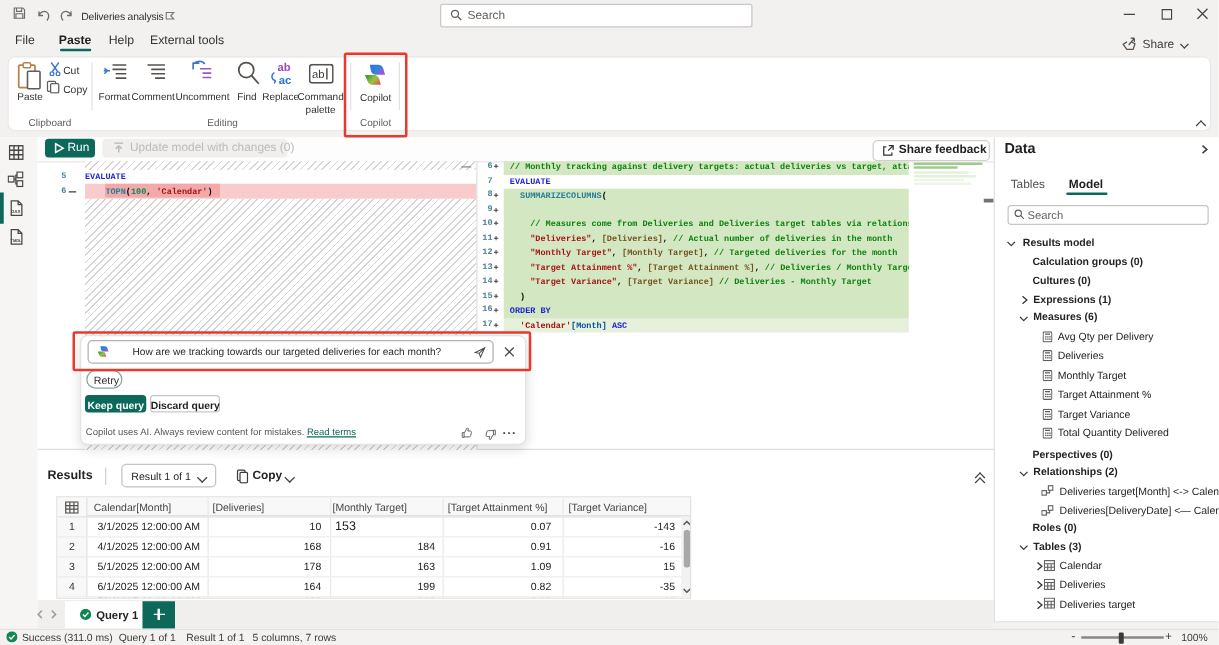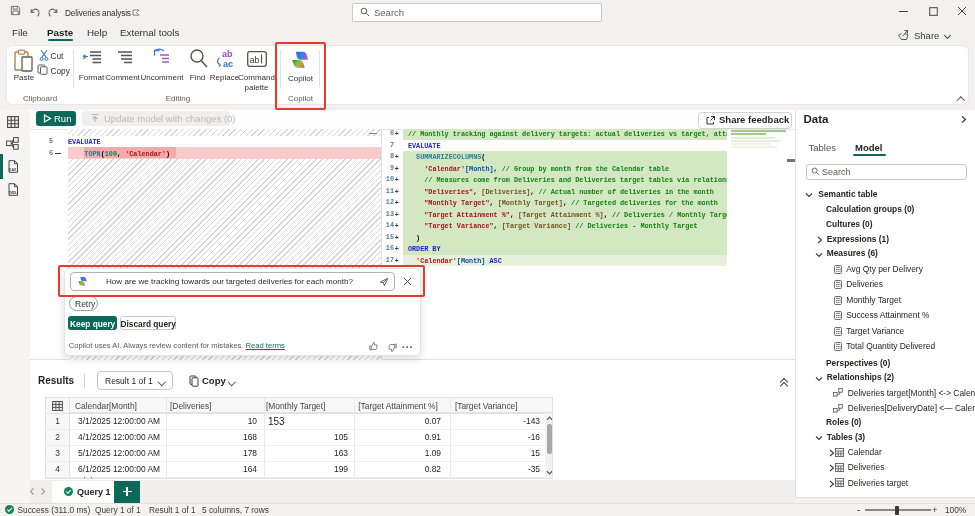--- a/index.html
+++ b/index.html
@@ -211,21 +211,20 @@
 <div class="gut a" style="left:376px;top:221.2px;width:18px">14</div>
 <div class="gut a" style="left:376px;top:232.7px;width:18px">15</div>
 <div class="gut a" style="left:376px;top:244.2px;width:18px">16</div>
 <div class="gut a" style="left:376px;top:255.7px;width:18px">17</div>
 <div class="mono a" style="left:394.8px;top:129.2px;color:#3c3c3c">+<br>&nbsp;<br>+<br>+<br>+<br>+<br>+<br>+<br>+<br>+<br>+<br>+</div>
 
 <div class="a" style="left:403px;top:128.4px;width:324px;height:138px;overflow:hidden">
 <div class="mono" style="position:absolute;left:4.9px;top:0.8px"><span class="c">// Monthly tracking against delivery targets: actual deliveries vs target, attainment and variance</span></div>
 <div class="mono" style="position:absolute;left:4.9px;top:12.3px"><span class="k">EVALUATE</span></div>
 <div class="mono" style="position:absolute;left:4.9px;top:23.8px">  <span class="f">SUMMARIZECOLUMNS</span>(</div>
-<div class="mono" style="position:absolute;left:4.9px;top:35.3px">    <span class="s">'Calendar'</span><span class="cl">[Month]</span>, <span class="c">// Group by month from the Calendar table</span></div>
 <div class="mono" style="position:absolute;left:4.9px;top:46.8px">    <span class="c">// Measures come from Deliveries and Deliveries target tables via relationships</span></div>
 <div class="mono" style="position:absolute;left:4.9px;top:58.3px">    <span class="s">"Deliveries"</span>, <span class="m">[Deliveries]</span>, <span class="c">// Actual number of deliveries in the month</span></div>
 <div class="mono" style="position:absolute;left:4.9px;top:69.8px">    <span class="s">"Monthly Target"</span>, <span class="m">[Monthly Target]</span>, <span class="c">// Targeted deliveries for the month</span></div>
 <div class="mono" style="position:absolute;left:4.9px;top:81.3px">    <span class="s">"Target Attainment %"</span>, <span class="m">[Target Attainment %]</span>, <span class="c">// Deliveries / Monthly Target ratio</span></div>
 <div class="mono" style="position:absolute;left:4.9px;top:92.8px">    <span class="s">"Target Variance"</span>, <span class="m">[Target Variance]</span> <span class="c">// Deliveries - Monthly Target</span></div>
 <div class="mono" style="position:absolute;left:4.9px;top:104.3px">  )</div>
 <div class="mono" style="position:absolute;left:4.9px;top:115.8px"><span class="k">ORDER BY</span></div>
 <div class="mono" style="position:absolute;left:4.9px;top:127.3px">  <span class="s">'Calendar'</span><span class="cl">[Month]</span> <span class="k">ASC</span></div>
 </div>
 
@@ -310,21 +309,21 @@
 <div class="tl" style="left:24px;top:33.5px;width:90px;text-align:right;font-size:8.4px;color:#222">4/1/2025 12:00:00 AM</div>
 <div class="tl" style="left:24px;top:49.5px;width:90px;text-align:right;font-size:8.4px;color:#222">5/1/2025 12:00:00 AM</div>
 <div class="tl" style="left:24px;top:65.5px;width:90px;text-align:right;font-size:8.4px;color:#222">6/1/2025 12:00:00 AM</div>
 <div class="tl" style="left:24px;top:77.5px;width:90px;text-align:right;font-size:8.4px;color:#222">7/1/2025 12:00:00 AM</div>
 <div class="tl" style="left:130px;top:17.5px;width:81px;text-align:right;font-size:8.4px;color:#222">10</div>
 <div class="tl" style="left:130px;top:33.5px;width:81px;text-align:right;font-size:8.4px;color:#222">168</div>
 <div class="tl" style="left:130px;top:49.5px;width:81px;text-align:right;font-size:8.4px;color:#222">178</div>
 <div class="tl" style="left:130px;top:65.5px;width:81px;text-align:right;font-size:8.4px;color:#222">164</div>
 <div class="tl" style="left:130px;top:77.5px;width:81px;text-align:right;font-size:8.4px;color:#222">163</div>
 <div class="tl" style="left:222px;top:17.5px;width:80px;text-align:left;font-size:10px;color:#222">153</div>
-<div class="tl" style="left:222px;top:33.5px;width:80px;text-align:right;font-size:8.4px;color:#222">105</div>
+<div class="tl" style="left:222px;top:33.5px;width:80px;text-align:right;font-size:8.4px;color:#222">184</div>
 <div class="tl" style="left:222px;top:49.5px;width:80px;text-align:right;font-size:8.4px;color:#222">163</div>
 <div class="tl" style="left:222px;top:65.5px;width:80px;text-align:right;font-size:8.4px;color:#222">199</div>
 <div class="tl" style="left:222px;top:77.5px;width:80px;text-align:right;font-size:8.4px;color:#222">186</div>
 <div class="tl" style="left:313px;top:17.5px;width:82px;text-align:right;font-size:8.4px;color:#222">0.07</div>
 <div class="tl" style="left:313px;top:33.5px;width:82px;text-align:right;font-size:8.4px;color:#222">0.91</div>
 <div class="tl" style="left:313px;top:49.5px;width:82px;text-align:right;font-size:8.4px;color:#222">1.09</div>
 <div class="tl" style="left:313px;top:65.5px;width:82px;text-align:right;font-size:8.4px;color:#222">0.82</div>
 <div class="tl" style="left:313px;top:77.5px;width:82px;text-align:right;font-size:8.4px;color:#222">0.88</div>
 <div class="tl" style="left:409px;top:17.5px;width:85px;text-align:right;font-size:8.4px;color:#222">-143</div>
 <div class="tl" style="left:409px;top:33.5px;width:85px;text-align:right;font-size:8.4px;color:#222">-16</div>
@@ -386,35 +385,35 @@
 <div class="a" style="left:806px;top:163.5px;width:161px;height:16px;background:#fff;border:1px solid #c8c6c4;border-radius:3px;box-sizing:border-box"></div>
 <svg class="a" style="left:810.5px;top:167px" width="9" height="9" viewBox="0 0 10 10">
     <circle cx="4" cy="4" r="2.8" fill="none" stroke="#5f5d5b" stroke-width="1"></circle>
     <path d="M6.2 6.2 L9 9" stroke="#5f5d5b" stroke-width="1"></path>
   </svg>
 <div class="tl" style="left:822px;top:167px;font-size:9px;color:#605e5c">Search</div>
 
 <svg class="a" style="left:805px;top:191px" width="8" height="8" viewBox="0 0 8 8">
     <path d="M1 2.5 L4 5.5 L7 2.5" fill="none" stroke="#3b3a39" stroke-width="1.1"></path>
   </svg>
-<div class="tl tree" style="left:818.3px;top:188.5px;font-weight:bold">Semantic table</div>
+<div class="tl tree" style="left:818.3px;top:188.5px;font-weight:bold">Results model</div>
 <div class="tl tree" style="left:826px;top:204px;font-weight:bold">Calculation groups (0)</div>
 <div class="tl tree" style="left:826px;top:219.4px;font-weight:bold">Cultures (0)</div>
 <svg class="a" style="left:816px;top:236px" width="7" height="8" viewBox="0 0 7 8">
     <path d="M2 1 L5.5 4 L2 7" fill="none" stroke="#3b3a39" stroke-width="1.1"></path>
   </svg>
 <div class="tl tree" style="left:826.7px;top:233.9px;font-weight:bold">Expressions (1)</div>
 <svg class="a" style="left:814.5px;top:251px" width="8" height="8" viewBox="0 0 8 8">
     <path d="M1 2.5 L4 5.5 L7 2.5" fill="none" stroke="#3b3a39" stroke-width="1.1"></path>
   </svg>
 <div class="tl tree" style="left:826.7px;top:248.3px;font-weight:bold">Measures (6)</div>
 <div class="tl tree" style="left:846.2px;top:264px">Avg Qty per Delivery</div>
 <div class="tl tree" style="left:846.2px;top:279.4px">Deliveries</div>
 <div class="tl tree" style="left:846.2px;top:294.9px">Monthly Target</div>
-<div class="tl tree" style="left:846.2px;top:310.3px">Success Attainment %</div>
+<div class="tl tree" style="left:846.2px;top:310.3px">Target Attainment %</div>
 <div class="tl tree" style="left:846.2px;top:325.8px">Target Variance</div>
 <div class="tl tree" style="left:846.2px;top:341.2px">Total Quantity Delivered</div>
 <div class="tl tree" style="left:826px;top:357.5px;font-weight:bold">Perspectives (0)</div>
 <svg class="a" style="left:814.5px;top:375.2px" width="8" height="8" viewBox="0 0 8 8">
     <path d="M1 2.5 L4 5.5 L7 2.5" fill="none" stroke="#3b3a39" stroke-width="1.1"></path>
   </svg>
 <div class="tl tree" style="left:826.7px;top:372.4px;font-weight:bold">Relationships (2)</div>
 <div class="tl tree" style="left:847.7px;top:387.5px">Deliveries target[Month] &lt;-&gt; Calen...</div>
 <div class="tl tree" style="left:847.7px;top:403.3px">Deliveries[DeliveryDate] &lt;— Calend...</div>
 <div class="tl tree" style="left:826px;top:417px;font-weight:bold">Roles (0)</div>

